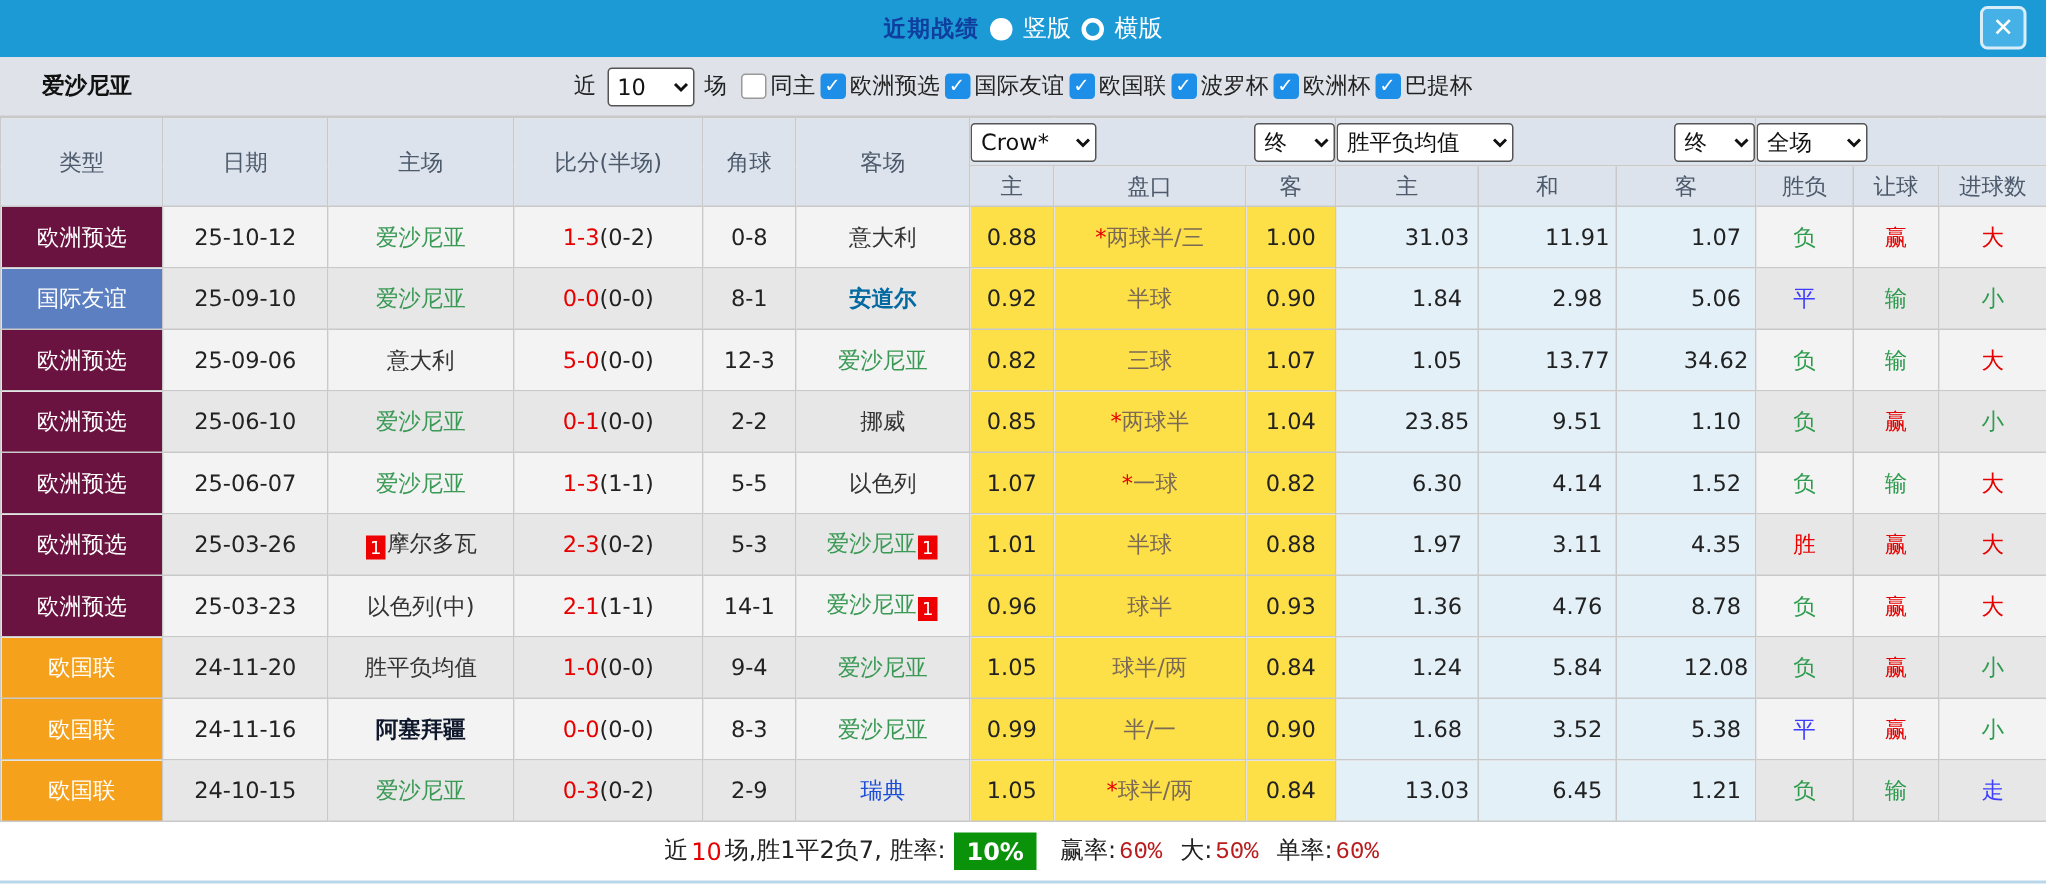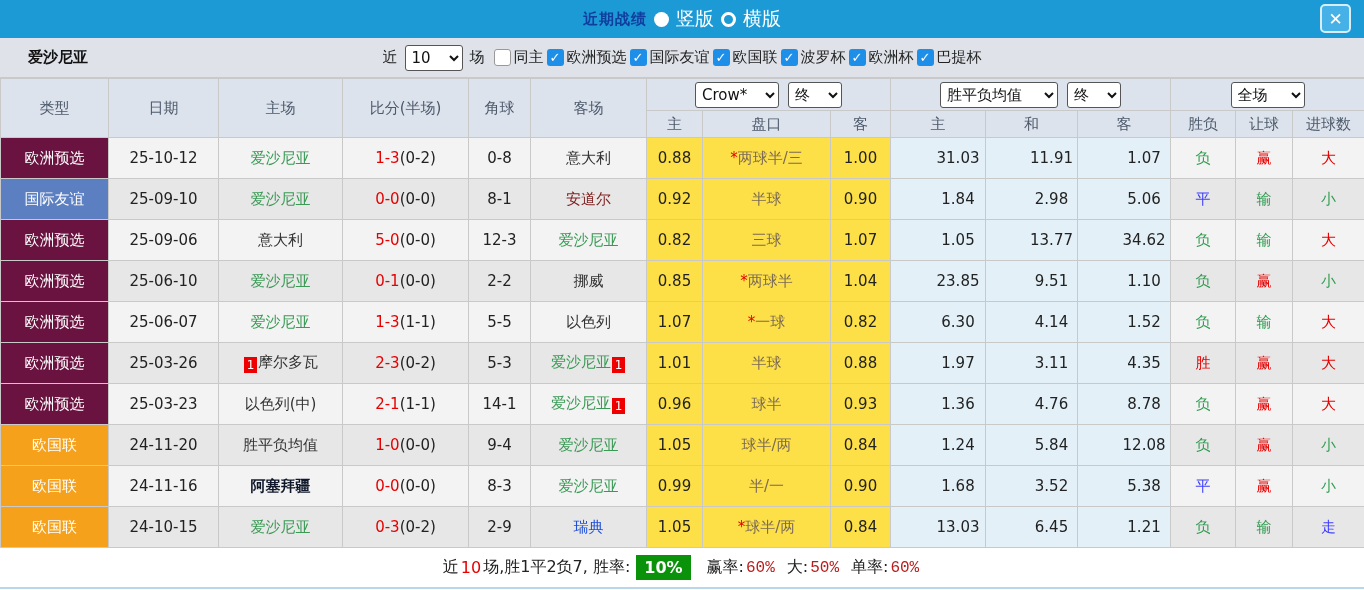--- a/index.html
+++ b/index.html
@@ -9,21 +9,21 @@
     font-family:"DejaVu Sans","Liberation Sans",sans-serif; color:#222;
   }
   
   .titlebar {
     height:38px; background:#1c9ad6; position:relative;
     display:flex; align-items:center; justify-content:center; gap:7px;
   }
   .titlebar .title { font-size:15px; font-weight:bold; color:#0f3e9e; letter-spacing:1px; }
   .radio-sel { width:15px; height:15px; border-radius:50%; background:#fff; display:inline-block; }
   .radio-unsel { width:15px; height:15px; border-radius:50%; border:3px solid #fff; background:transparent; display:inline-block; }
-  .radio-label { color:#fff; font-size:19px; }
+  .radio-label { color:#fff; font-size:16px; }
   .close-btn {
     position:absolute; right:13px; top:4px; width:31px; height:29px;
     background:#45b1e6; border:2px solid #d9edf8; border-radius:5px;
     color:#fff; font-size:17px; font-weight:bold;
     display:flex; align-items:center; justify-content:center; cursor:pointer;
   }
   
   .filterbar {
     height:40px; background:#dfe3e9; position:relative;
     display:flex; align-items:center; justify-content:center; gap:3px;
@@ -47,21 +47,21 @@
   .sel-near { width:58px; margin:0 4px; }
   
   table { border-collapse:collapse; table-layout:fixed; width:1364px; }
   th,td {
     border:1px solid #c9c9c9; text-align:center; padding:0;
     font-size:15px; overflow:hidden; white-space:nowrap;
   }
   thead th { background:#dde3ed; color:#4c5a6b; font-weight:normal; }
   thead tr.hrow1 th { height:32px; }
   thead tr.hrow2 th { height:27px; }
-  .hdr-sel-wrap { display:flex; align-items:center; justify-content:center; gap:9px; }
+  .hdr-sel-wrap { display:flex; align-items:center; justify-content:space-between; gap:9px; }
   tbody tr { height:41px; }
   tbody tr.odd  td.neutral { background:#f3f3f3; }
   tbody tr.even td.neutral { background:#e7e7e7; }
   td.cream { background:#fde047; }
   td.lblue { background:#e3f0f8;padding-left:40px; }
   td.c-type { color:#fff; }
   .score-main { color:#e60000; }
   .score-half { color:#222; }
   .hcap { color:#7b6a55; }
   .hcap-star { color:#e60000; }
@@ -201,21 +201,21 @@
         <td class="neutral" style="color: rgb(46, 155, 78);">负</td>
         <td class="neutral" style="color: rgb(230, 0, 0);">赢</td>
         <td class="neutral" style="color: rgb(230, 0, 0);">大</td>
       </tr>
       <tr class="even">
         <td class="c-type" style="background: rgb(91, 127, 192);">国际友谊</td>
         <td class="neutral">25-09-10</td>
         <td class="neutral"><span style="color: rgb(58, 154, 85);">爱沙尼亚</span></td>
         <td class="neutral"><span class="score-main">0-0</span><span class="score-half">(0-0)</span></td>
         <td class="neutral">8-1</td>
-        <td class="neutral"><span style="color: #7f1d1d;">安道尔</span></td>
+        <td class="neutral"><span style="color: #0369a1; font-weight: bold;">安道尔</span></td>
         <td class="cream">0.92</td>
         <td class="cream"><span class="hcap">半球</span></td>
         <td class="cream">0.90</td>
         <td class="lblue">1.84</td>
         <td class="lblue">2.98</td>
         <td class="lblue">5.06</td>
         <td class="neutral" style="color: rgb(61, 61, 255);">平</td>
         <td class="neutral" style="color: rgb(46, 155, 78);">输</td>
         <td class="neutral" style="color: rgb(46, 155, 78);">小</td>
       </tr>

